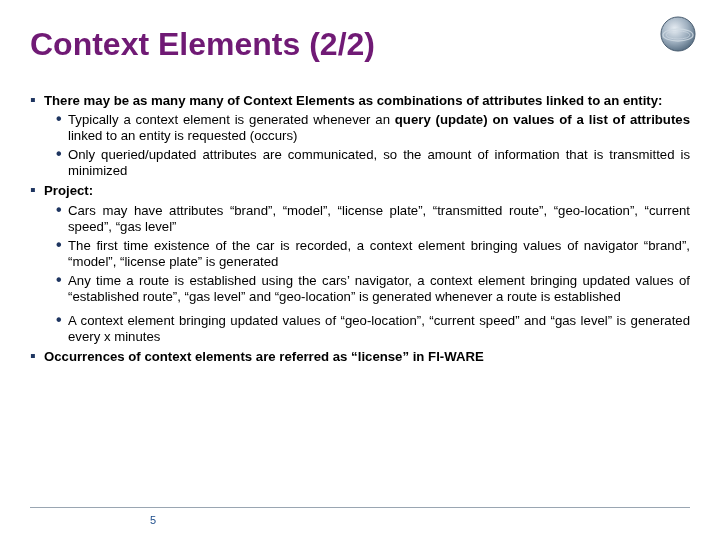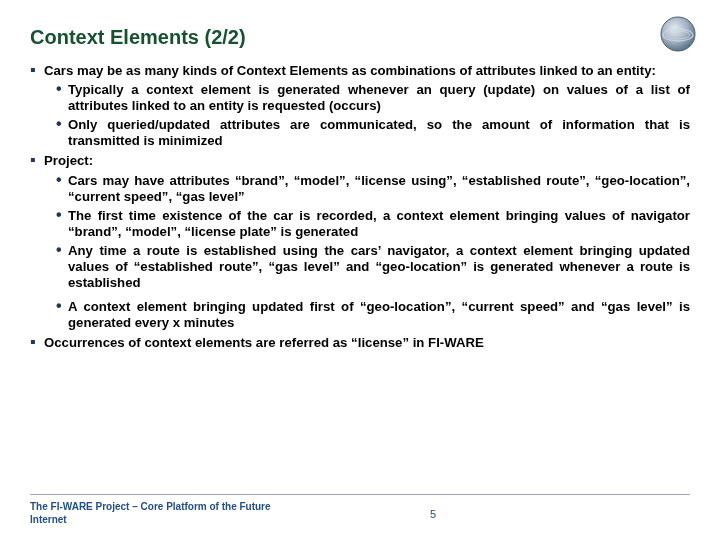--- a/index.html
+++ b/index.html
@@ -14,24 +14,24 @@
     overflow: hidden;
   }
   .slide {
     box-sizing: border-box;
     width: 720px;
     height: 540px;
     padding: 20px 30px 0 30px;
     position: relative;
   }
   .title {
-    font-size: 20px;
+    font-size: 32px;
     font-weight: bold;
-    color: #14532d;
-    margin: 6px 0 14px 0;
+    color: #701a75;
+    margin: 6px 0 30px 0;
   }
   .logo {
     position: absolute;
     top: 14px;
     right: 22px;
     width: 40px;
     height: 40px;
   }
   .body {
     font-size: 13.2px;
@@ -63,21 +63,20 @@
   .lvl2 .dot {
     flex: 0 0 auto;
     width: 12px;
     color: #1e3560;
     font-size: 16px;
     line-height: 13px;
     font-weight: bold;
   }
   .lvl2 .txt {
     flex: 1 1 auto;
-    font-weight: bold;
   }
   .footer {
     position: absolute;
     left: 30px;
     right: 30px;
     bottom: 14px;
   }
   .footer .hr {
     border-top: 1px solid #9aa6b2;
     margin-bottom: 6px;
@@ -118,62 +117,61 @@
       <ellipse cx="20" cy="21" rx="12" ry="4" fill="none" stroke="#cfd9e2" stroke-width="1" opacity="0.7"></ellipse>
     </svg>
   </div>
 
   <div class="title">Context Elements (2/2)</div>
 
   <div class="body">
 
     <div class="lvl1">
       <div class="sq">▪</div>
-      <div class="txt">Cars may be as many kinds of Context Elements as combinations of attributes  linked to an entity:</div>
+      <div class="txt">There may be as many many of Context Elements as combinations of attributes  linked to an entity:</div>
     </div>
 
     <div class="lvl2">
       <div class="dot">•</div>
       <div class="txt">Typically a context element is generated whenever an <b>query (update) on values of a list of attributes</b> linked to an entity is requested (occurs)</div>
     </div>
     <div class="lvl2">
       <div class="dot">•</div>
       <div class="txt">Only queried/updated attributes are communicated, so the amount of information that is transmitted is minimized</div>
     </div>
 
     <div class="lvl1">
       <div class="sq">▪</div>
       <div class="txt">Project:</div>
     </div>
 
     <div class="lvl2">
       <div class="dot">•</div>
-      <div class="txt">Cars may have attributes “brand”, “model”, “license using”, “established route”, “geo-location”, “current speed”, “gas level”</div>
+      <div class="txt">Cars may have attributes “brand”, “model”, “license plate”, “transmitted route”, “geo-location”, “current speed”, “gas level”</div>
     </div>
     <div class="lvl2">
       <div class="dot">•</div>
       <div class="txt">The first time existence of the car is recorded, a context element bringing values of navigator “brand”, “model”, “license plate” is generated</div>
     </div>
     <div class="lvl2">
       <div class="dot">•</div>
       <div class="txt">Any time a route is established using the cars’ navigator, a context element bringing updated values of “established route”, “gas level” and “geo-location” is generated whenever a route is established</div>
     </div>
     <div class="lvl2" style="margin-top:8px">
       <div class="dot">•</div>
-      <div class="txt">A context element bringing updated first of “geo-location”, “current speed” and “gas level” is generated every x minutes</div>
+      <div class="txt">A context element bringing updated values of “geo-location”, “current speed” and “gas level” is generated every x minutes</div>
     </div>
 
     <div class="lvl1">
       <div class="sq">▪</div>
       <div class="txt">Occurrences of context elements are referred as “<b>license</b>” in FI-WARE</div>
     </div>
 
   </div>
 
   <div class="footer">
     <div class="hr"></div>
     <div class="row">
-      <div class="proj">The FI-WARE Project – Core Platform of the Future Internet</div>
       <div class="pg">5</div>
     </div>
   </div>
 
 </div>
 
 </body></html>

